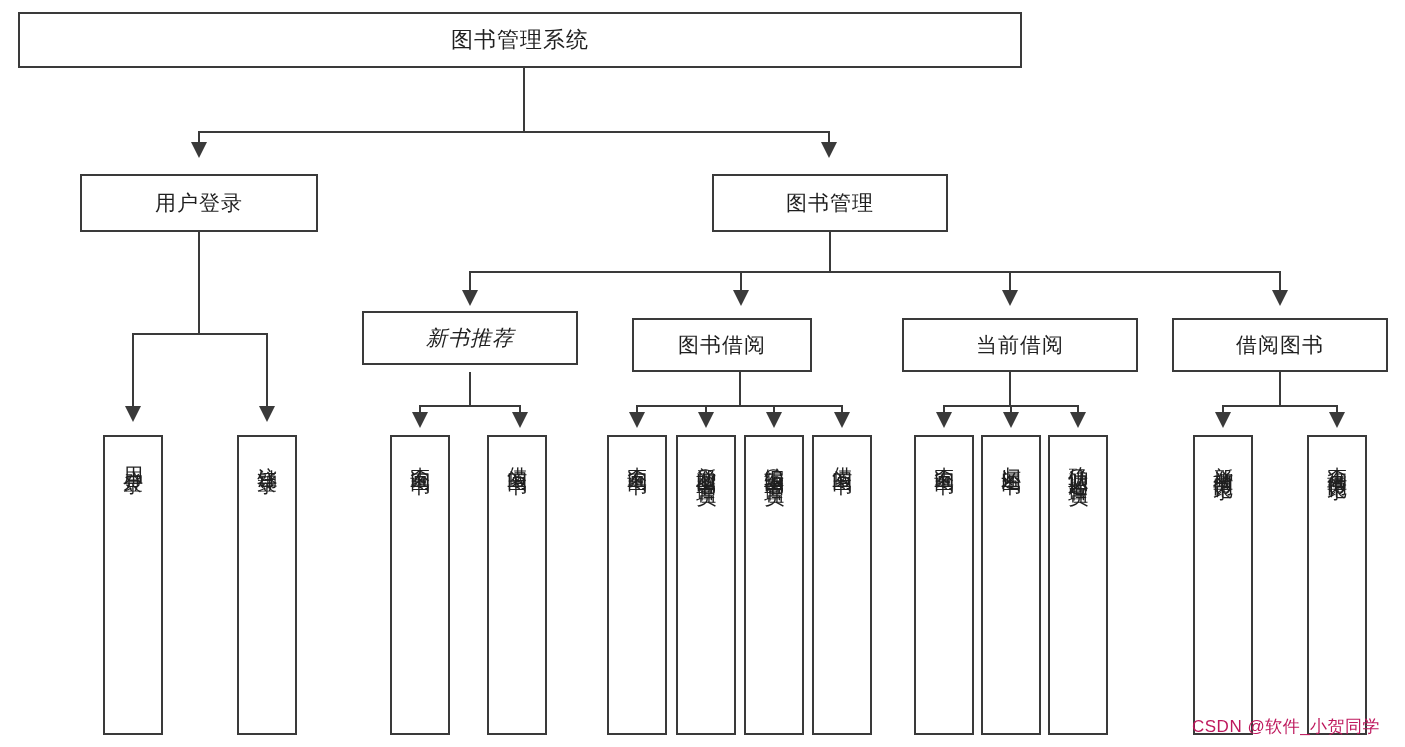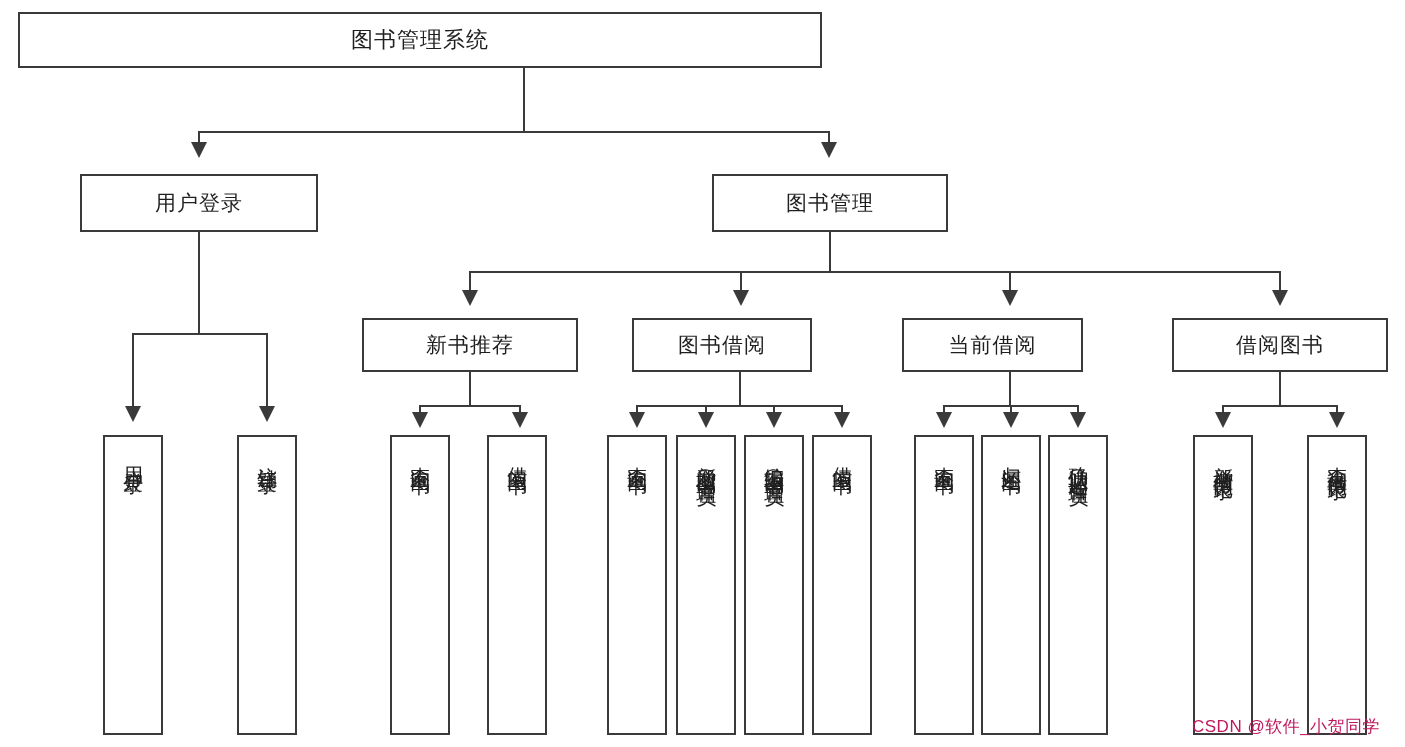--- a/index.html
+++ b/index.html
@@ -65,21 +65,21 @@
     letter-spacing:.5px;
     white-space:nowrap;
     user-select:none;
   }
 </style>
 </head>
 <body>
 
 <div id="stage">
 
-  <div class="node root" style="left:18px;top:12px;width:804px;height:56px;">
+  <div class="node root" style="left:18px;top:12px;width:1004px;height:56px;">
     <span class="label">图书管理系统</span>
   </div>
 
   <div class="vline" style="left:523px;top:68px;width:2px;height:64px;"></div>
   <div class="hline" style="left:198px;top:131px;width:632px;height:2px;"></div>
   <div class="vline" style="left:198px;top:131px;width:2px;height:14px;"></div>
   <div class="arrow" style="left:191px;top:142px;"></div>
   <div class="vline" style="left:828px;top:131px;width:2px;height:14px;"></div>
   <div class="arrow" style="left:821px;top:142px;"></div>
 
@@ -102,27 +102,27 @@
   <div class="hline" style="left:469px;top:271px;width:812px;height:2px;"></div>
   <div class="vline" style="left:469px;top:271px;width:2px;height:22px;"></div>
   <div class="arrow" style="left:462px;top:290px;"></div>
   <div class="vline" style="left:740px;top:271px;width:2px;height:22px;"></div>
   <div class="arrow" style="left:733px;top:290px;"></div>
   <div class="vline" style="left:1009px;top:271px;width:2px;height:22px;"></div>
   <div class="arrow" style="left:1002px;top:290px;"></div>
   <div class="vline" style="left:1279px;top:271px;width:2px;height:22px;"></div>
   <div class="arrow" style="left:1272px;top:290px;"></div>
 
-  <div class="node" style="left:362px;top:318px;width:216px;height:54px;">
+  <div class="node" style="left:362px;top:311px;width:216px;height:54px;font-style:italic;">
     <span class="label">新书推荐</span>
   </div>
   <div class="node" style="left:632px;top:318px;width:180px;height:54px;">
     <span class="label">图书借阅</span>
   </div>
-  <div class="node" style="left:902px;top:318px;width:181px;height:54px;">
+  <div class="node" style="left:902px;top:318px;width:236px;height:54px;">
     <span class="label">当前借阅</span>
   </div>
   <div class="node" style="left:1172px;top:318px;width:216px;height:54px;">
     <span class="label">借阅图书</span>
   </div>
 
   <div class="vline" style="left:469px;top:372px;width:2px;height:34px;"></div>
   <div class="hline" style="left:419px;top:405px;width:102px;height:2px;"></div>
   <div class="vline" style="left:419px;top:405px;width:2px;height:10px;"></div>
   <div class="arrow" style="left:412px;top:412px;"></div>

